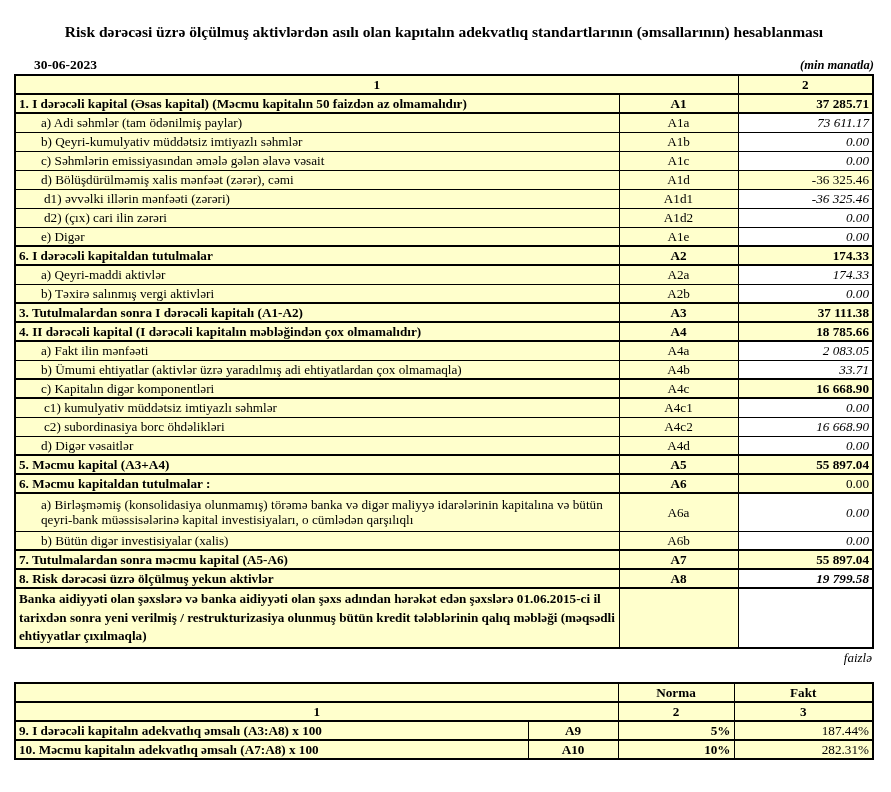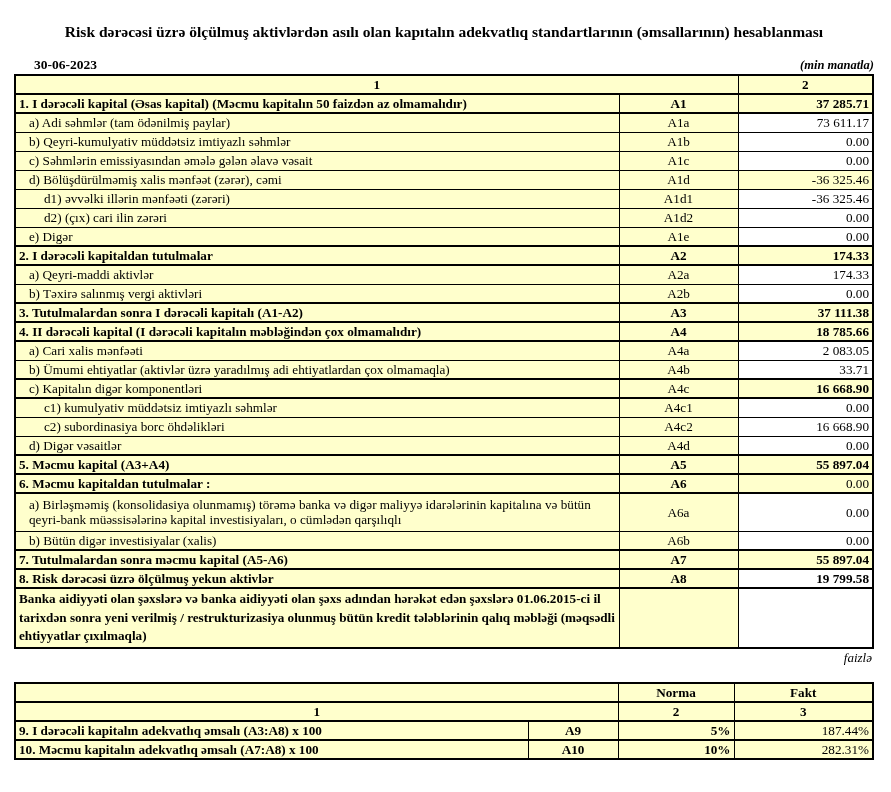--- a/index.html
+++ b/index.html
@@ -33,25 +33,25 @@
     background: #FFFFCC;
     font-size: 13.2px; line-height: 15px;
     padding: 1px 3px;
     height: 19px;
     overflow: hidden;
     vertical-align: middle;
   }
   th { font-weight: bold; text-align: center; }
   tr.sec > td { border-top: 2px solid #000000; border-bottom: 2px solid #000; }
   thead tr > th { border-bottom: 2px solid #000; }
-  td.wbg { background: #ffffff; }
+  td.wbg { background: #ffffff; font-style: italic; }
   td.code { text-align: center; }
   td.val  { text-align: right; }
   td.b, .b { font-weight: bold; }
-  td.ind1 { padding-left: 13px; }
+  td.ind1 { padding-left: 25px; }
   td.ind2 { padding-left: 28px; }
   tr.tall2 > td { height: 38px; }
   tr.tall3 > td { height: 57px; line-height: 18px; }
   tr.tall3 > td.lbl { line-height: 18.5px; }
 
   .percent-note {
     text-align: right; font-style: italic; font-size: 13px;
     width: 858px; margin: 1px 0 1px 0; height: 31px; line-height: 15px; font-family: Liberation Serif, serif;
   }
   .t1 { margin-top: 1px; }
@@ -115,21 +115,21 @@
     <td class="lbl ind2">d2) (çıx) cari ilin zərəri</td>
     <td class="code">A1d2</td>
     <td class="val wbg">0.00</td>
   </tr>
         <tr>
     <td class="lbl ind1">e) Digər</td>
     <td class="code">A1e</td>
     <td class="val wbg">0.00</td>
   </tr>
         <tr class="sec">
-    <td class="lbl ind0 b">2. I dərəcəli kapitaldan  tutulmalar</td>
+    <td class="lbl ind0 b">6. I dərəcəli kapitaldan  tutulmalar</td>
     <td class="code b">A2</td>
     <td class="val b">174.33</td>
   </tr>
         <tr>
     <td class="lbl ind1">a) Qeyri-maddi aktivlər</td>
     <td class="code">A2a</td>
     <td class="val wbg">174.33</td>
   </tr>
         <tr>
     <td class="lbl ind1">b) Təxirə salınmış vergi aktivləri</td>
@@ -140,21 +140,21 @@
     <td class="lbl ind0 b">3. Tutulmalardan  sonra I dərəcəli kapitalı (A1-A2)</td>
     <td class="code b">A3</td>
     <td class="val b">37 111.38</td>
   </tr>
         <tr class="sec">
     <td class="lbl ind0 b">4. II dərəcəli  kapital (I dərəcəli  kapitalın  məbləğindən çox olmamalıdır)</td>
     <td class="code b">A4</td>
     <td class="val b">18 785.66</td>
   </tr>
         <tr>
-    <td class="lbl ind1">a) Cari xalis mənfəəti</td>
+    <td class="lbl ind1">a) Fakt ilin mənfəəti</td>
     <td class="code">A4a</td>
     <td class="val wbg">2 083.05</td>
   </tr>
         <tr>
     <td class="lbl ind1">b) Ümumi ehtiyatlar (aktivlər üzrə yaradılmış adi ehtiyatlardan çox olmamaqla)</td>
     <td class="code">A4b</td>
     <td class="val wbg">33.71</td>
   </tr>
         <tr class="sec">
     <td class="lbl ind1">c)  Kapitalın digər komponentləri</td>

